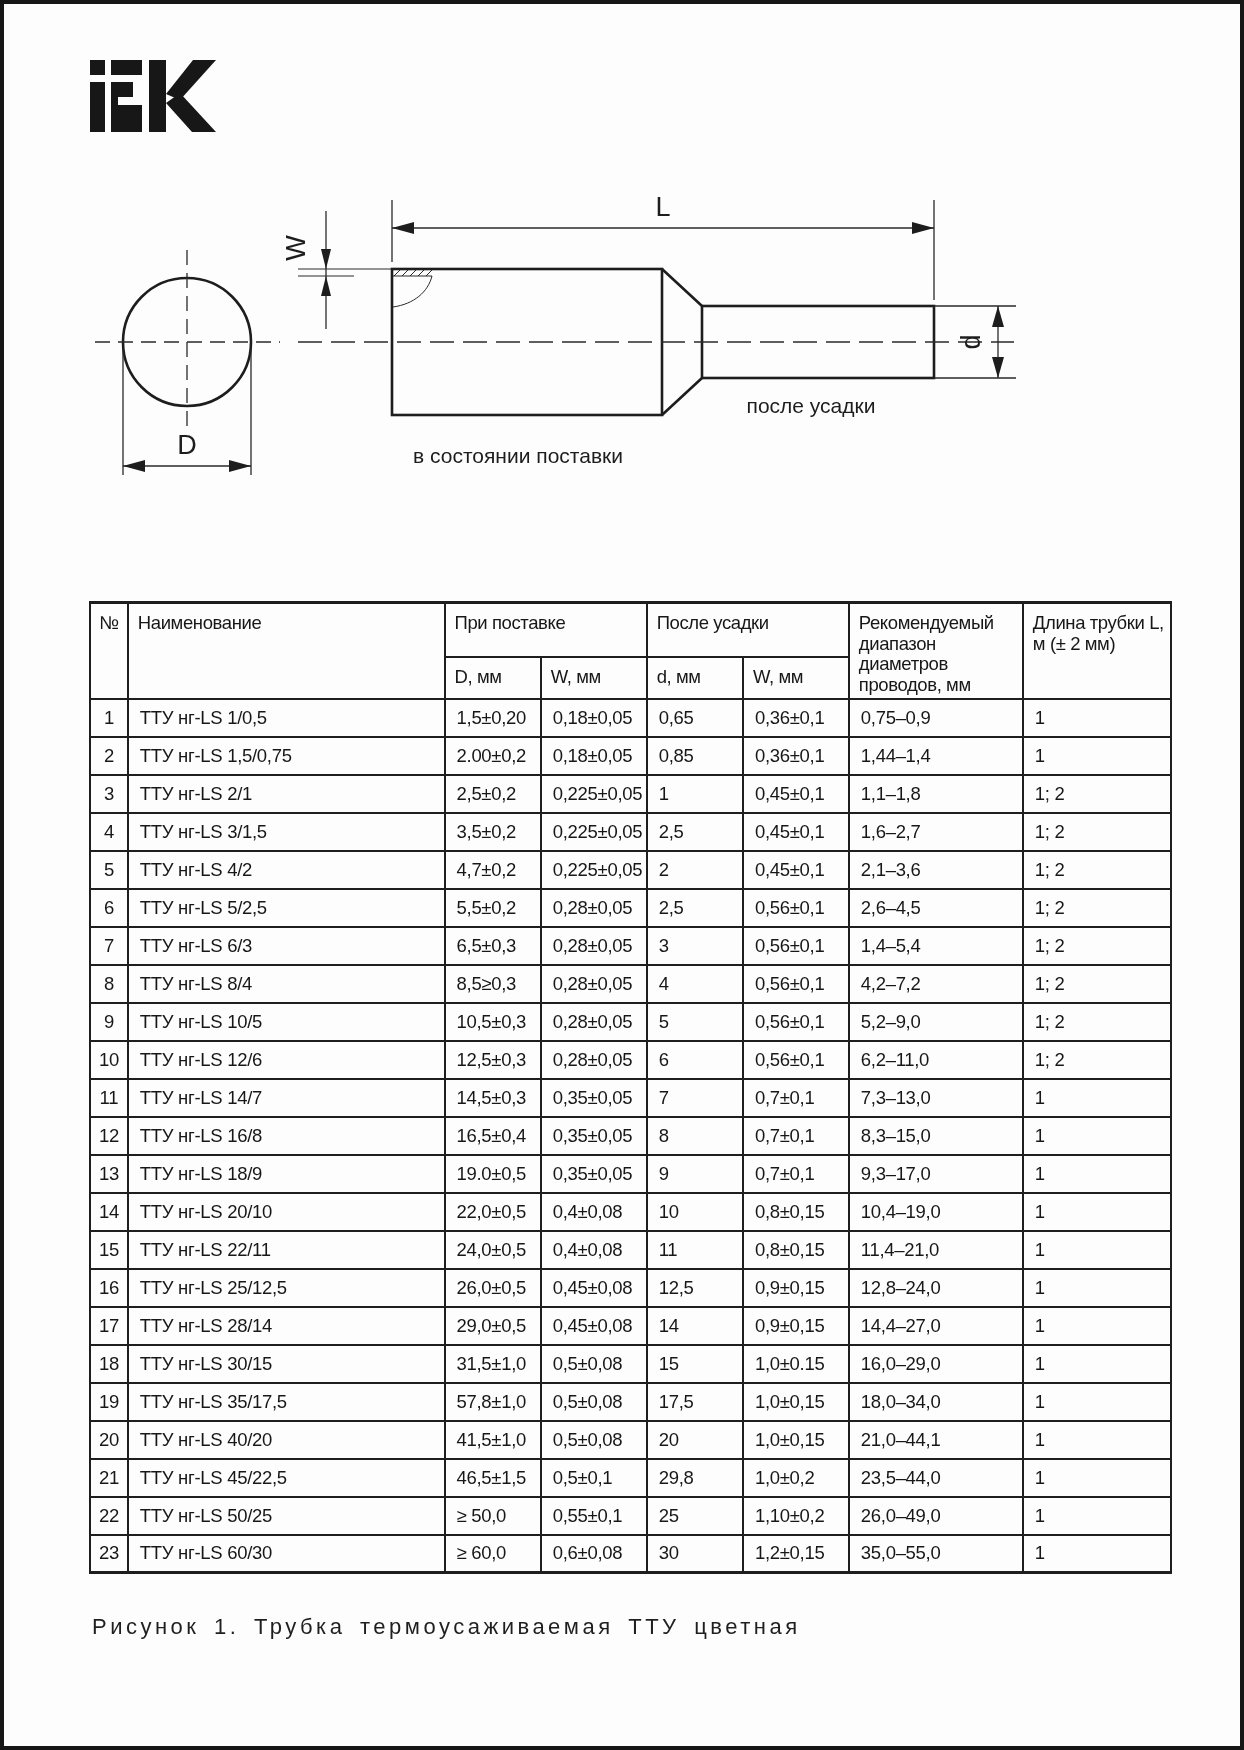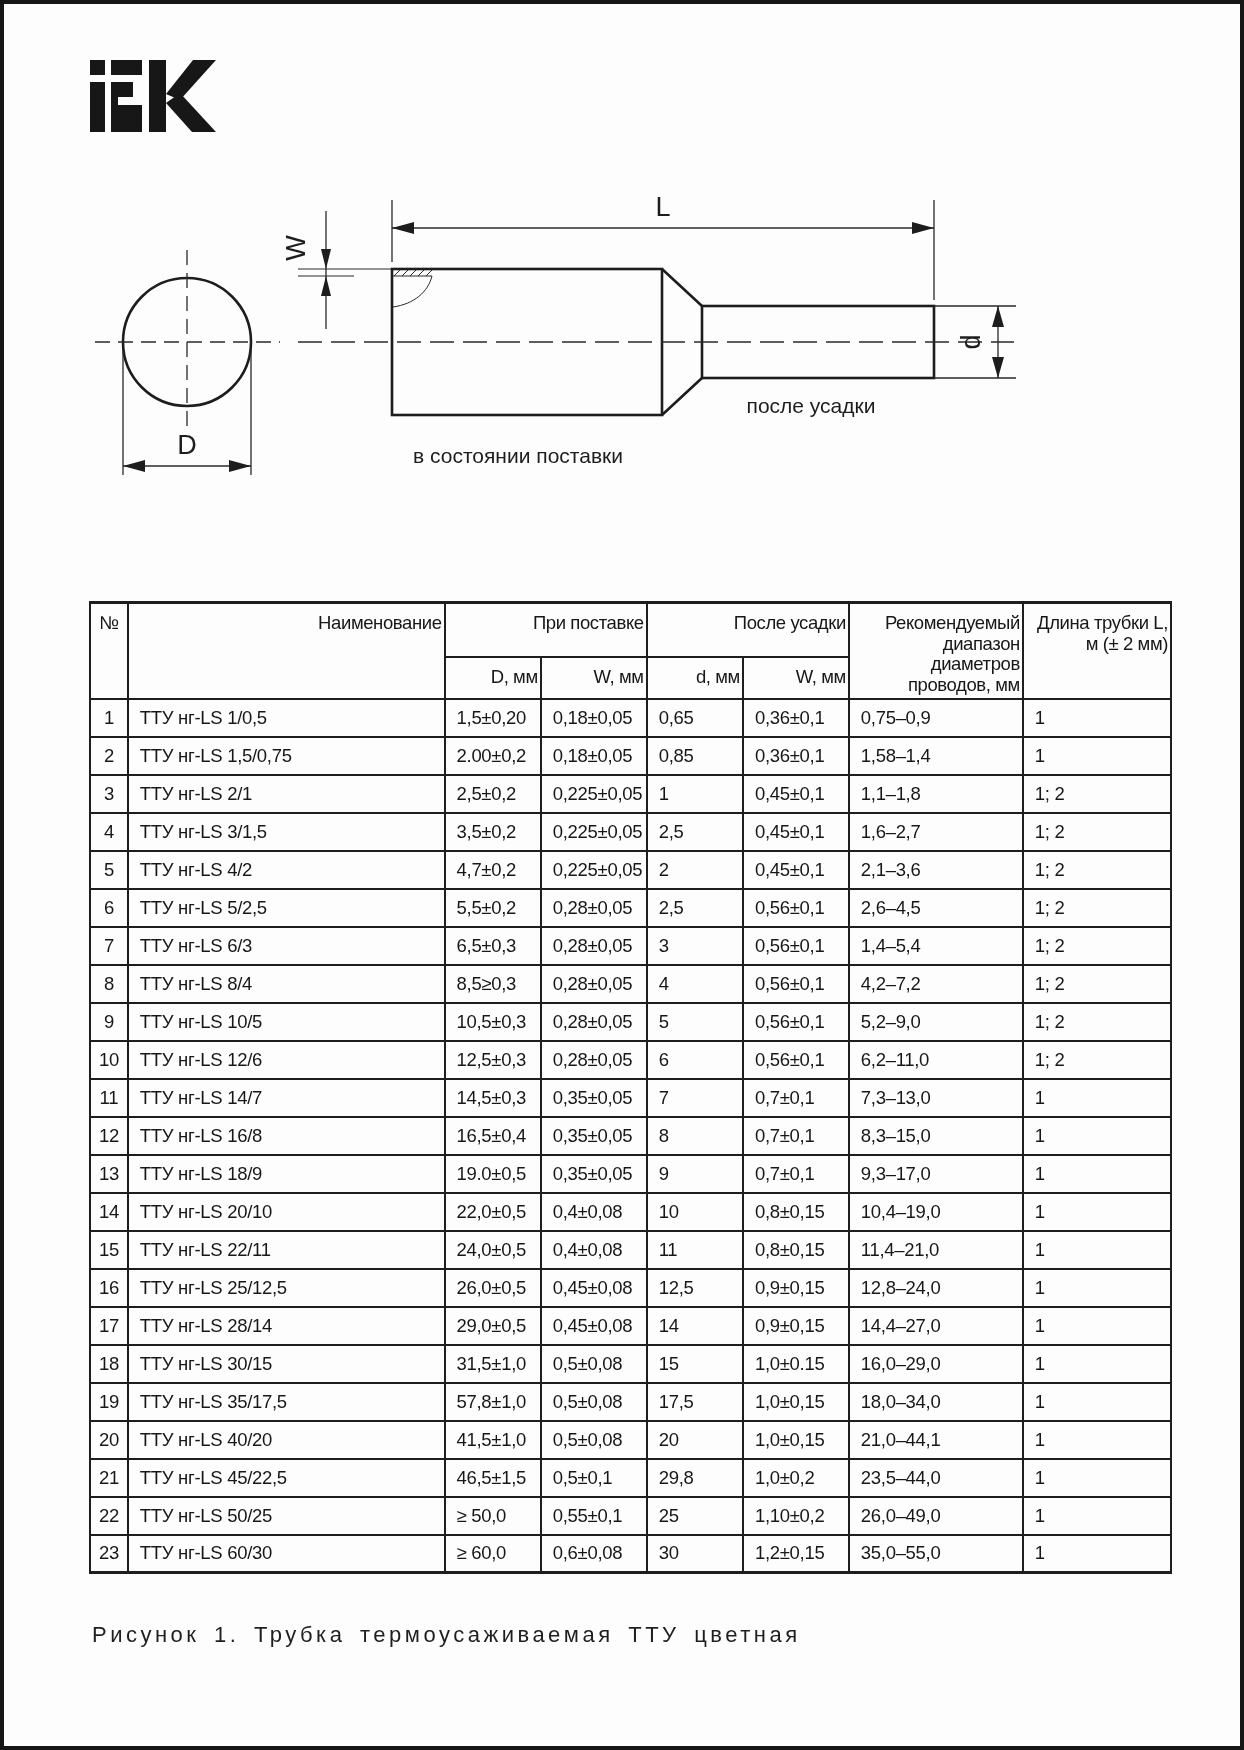--- a/index.html
+++ b/index.html
@@ -32,39 +32,38 @@
     font-size:18.5px;letter-spacing:-0.3px;line-height:1.12;
   }
   table.spec{border-top:3px solid #1e1e1e;border-bottom:3px solid #1e1e1e;}
   table.spec th, table.spec td{
     border:2px solid #1e1e1e;
     font-weight:400;
     color:#171717;
     overflow:hidden;
   }
   table.spec thead th{
-    text-align:right;vertical-align:top;
+    text-align:left;vertical-align:top;
     padding:9px 2px 2px 9px;
     letter-spacing:-0.4px;
   }
   table.spec thead tr.h1{height:50px;}
   table.spec thead tr.h2{height:38px;}
   table.spec thead th.c-num{text-align:center;padding-left:2px;}
   table.spec tbody tr{height:38px;}
   table.spec tbody td{
     vertical-align:middle;
     padding:0 2px 0 11px;
     white-space:nowrap;
   }
   table.spec tbody td:first-child{text-align:center;padding:0;}
   .figure-caption{
     position:absolute;left:88px;top:1610px;
     font-size:22px;letter-spacing:3.5px;word-spacing:5px;
     color:#1f1f1f;
-    margin-top:8px;
   }
 </style>
 </head>
 <body>
 
 <div class="page">
 
   <svg class="logo-svg" width="126" height="72" viewBox="0 0 126 72" role="img" aria-label="iEK">
     <rect class="blk" x="0" y="0" width="15" height="15"></rect>
     <rect class="blk" x="0" y="22" width="15" height="50"></rect>
@@ -159,21 +158,21 @@
           <td>0,75–0,9</td>
           <td>1</td>
         </tr>
         <tr>
           <td>2</td>
           <td>ТТУ нг-LS 1,5/0,75</td>
           <td>2.00±0,2</td>
           <td>0,18±0,05</td>
           <td>0,85</td>
           <td>0,36±0,1</td>
-          <td>1,58–1,4</td>
+          <td>1,44–1,4</td>
           <td>1</td>
         </tr>
         <tr>
           <td>3</td>
           <td>ТТУ нг-LS 2/1</td>
           <td>2,5±0,2</td>
           <td>0,225±0,05</td>
           <td>1</td>
           <td>0,45±0,1</td>
           <td>1,1–1,8</td>

